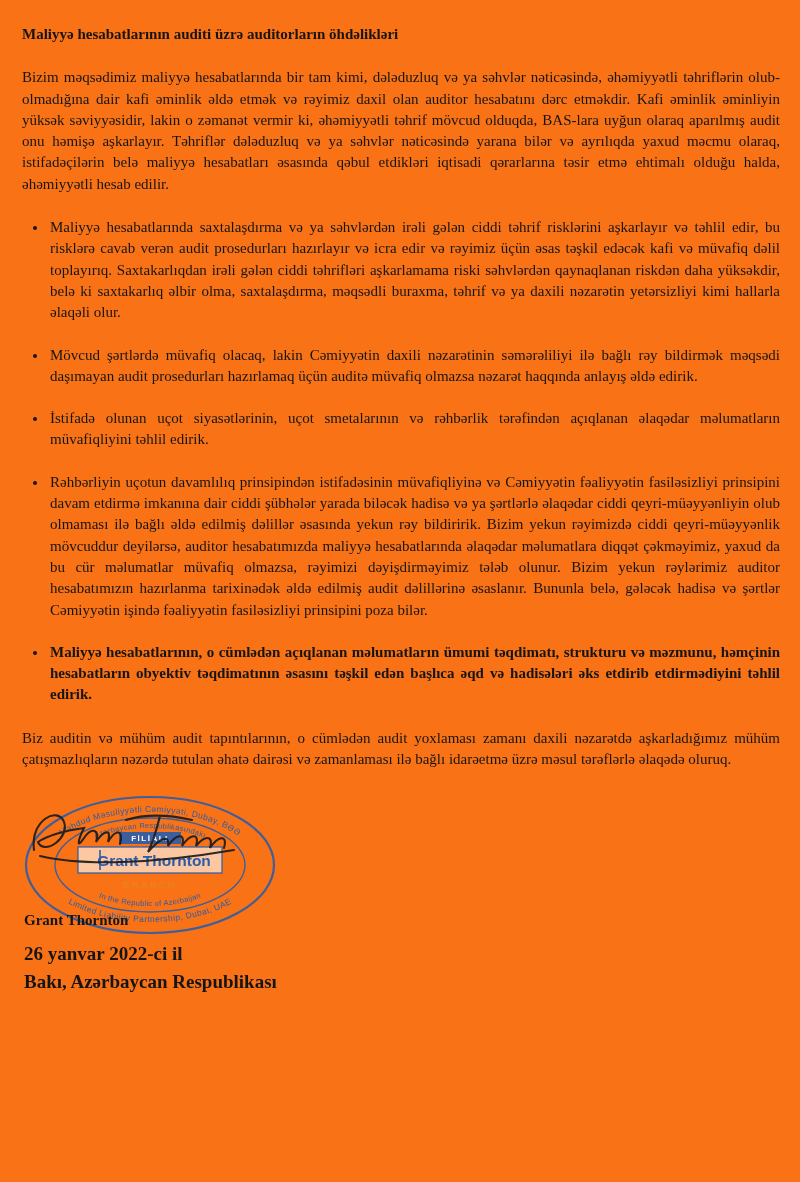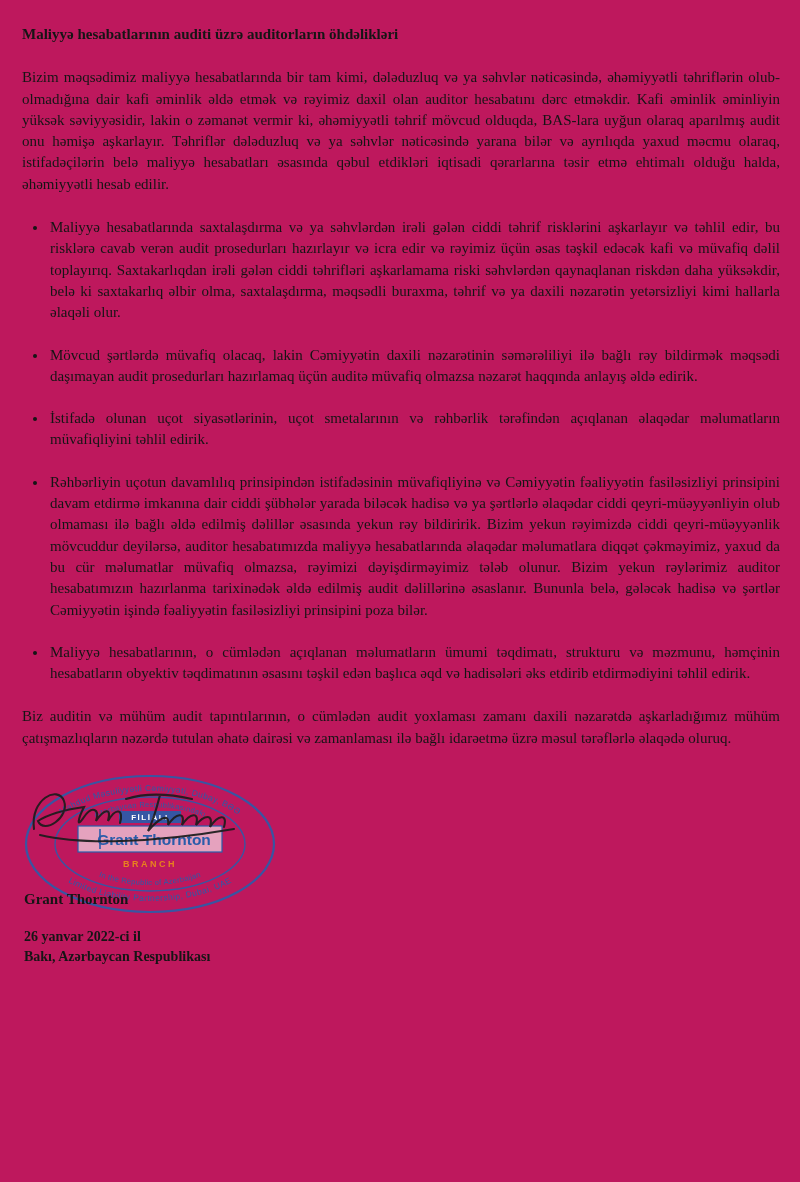--- a/index.html
+++ b/index.html
@@ -1,21 +1,21 @@
 <!DOCTYPE html>
 <html><head>
 <meta charset="utf-8">
 <style>
   * { box-sizing: border-box; }
   html, body { margin: 0; padding: 0; background: #ffffff; }
   .page {
     position: relative;
     width: 800px;
     height: 1182px;
-    background: #be185d;
+    background: #f97316;
     font-family: "Liberation Serif", serif;
     font-size: 15px;
     line-height: 1.42;
     color: #151515;
     padding: 24px 20px 12px 22px;
     overflow: hidden;
   }
   .title {
     font-weight: bold;
     font-size: 15px;
@@ -28,21 +28,21 @@
   ul.bullets {
     list-style: disc;
     margin: 8px 0 22px 0;
     padding: 0 0 0 26px;
   }
   ul.bullets li {
     text-align: justify;
     margin: 0 0 21px 0;
     padding-left: 2px;
   }
-  ul.bullets li:last-child { margin-bottom: 0; }
+  ul.bullets li:last-child { margin-bottom: 0; font-weight: bold; }
   .sig-block {
     position: relative;
     height: 210px;
     margin-top: 2px;
   }
   .stamp-wrap {
     position: absolute;
     left: 0;
     top: 0;
     width: 256px;
@@ -51,23 +51,23 @@
   .signatory {
     position: absolute;
     left: 2px;
     top: 118px;
     font-weight: bold;
     font-size: 15px;
   }
   .date-loc {
     position: absolute;
     left: 2px;
-    top: 156px;
+    top: 148px;
     font-weight: bold;
-    font-size: 14px;
+    font-size: 19px;
     line-height: 1.45;
   }
   .date-loc div { white-space: nowrap; }
 </style>
 </head>
 <body>
 
 <div class="page">
 
   <div class="title">Maliyyə hesabatlarının auditi üzrə auditorların öhdəlikləri</div>

